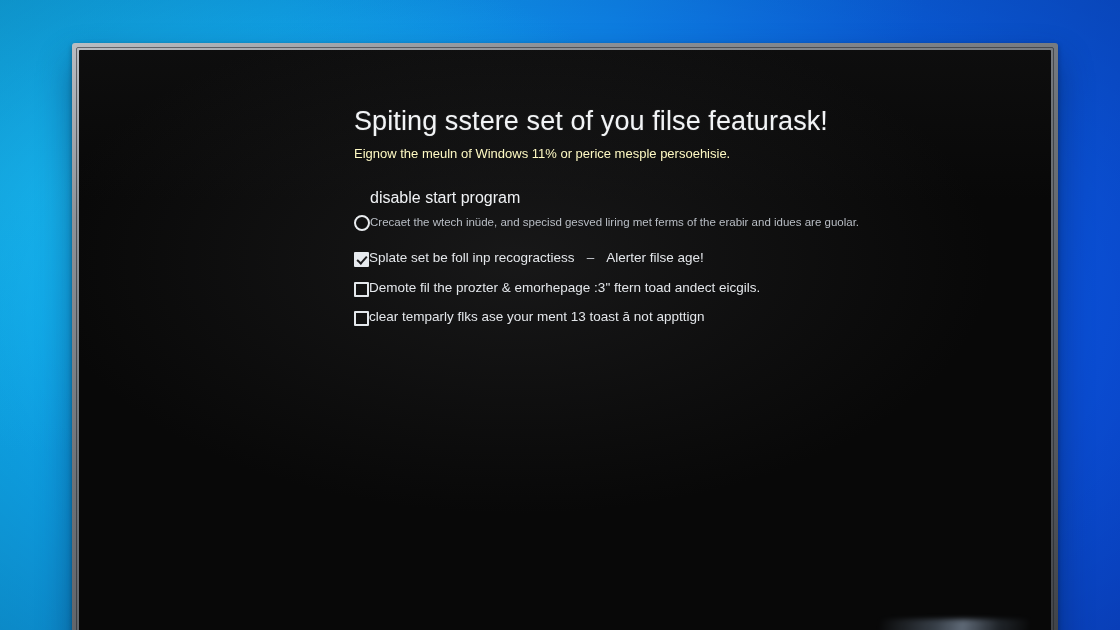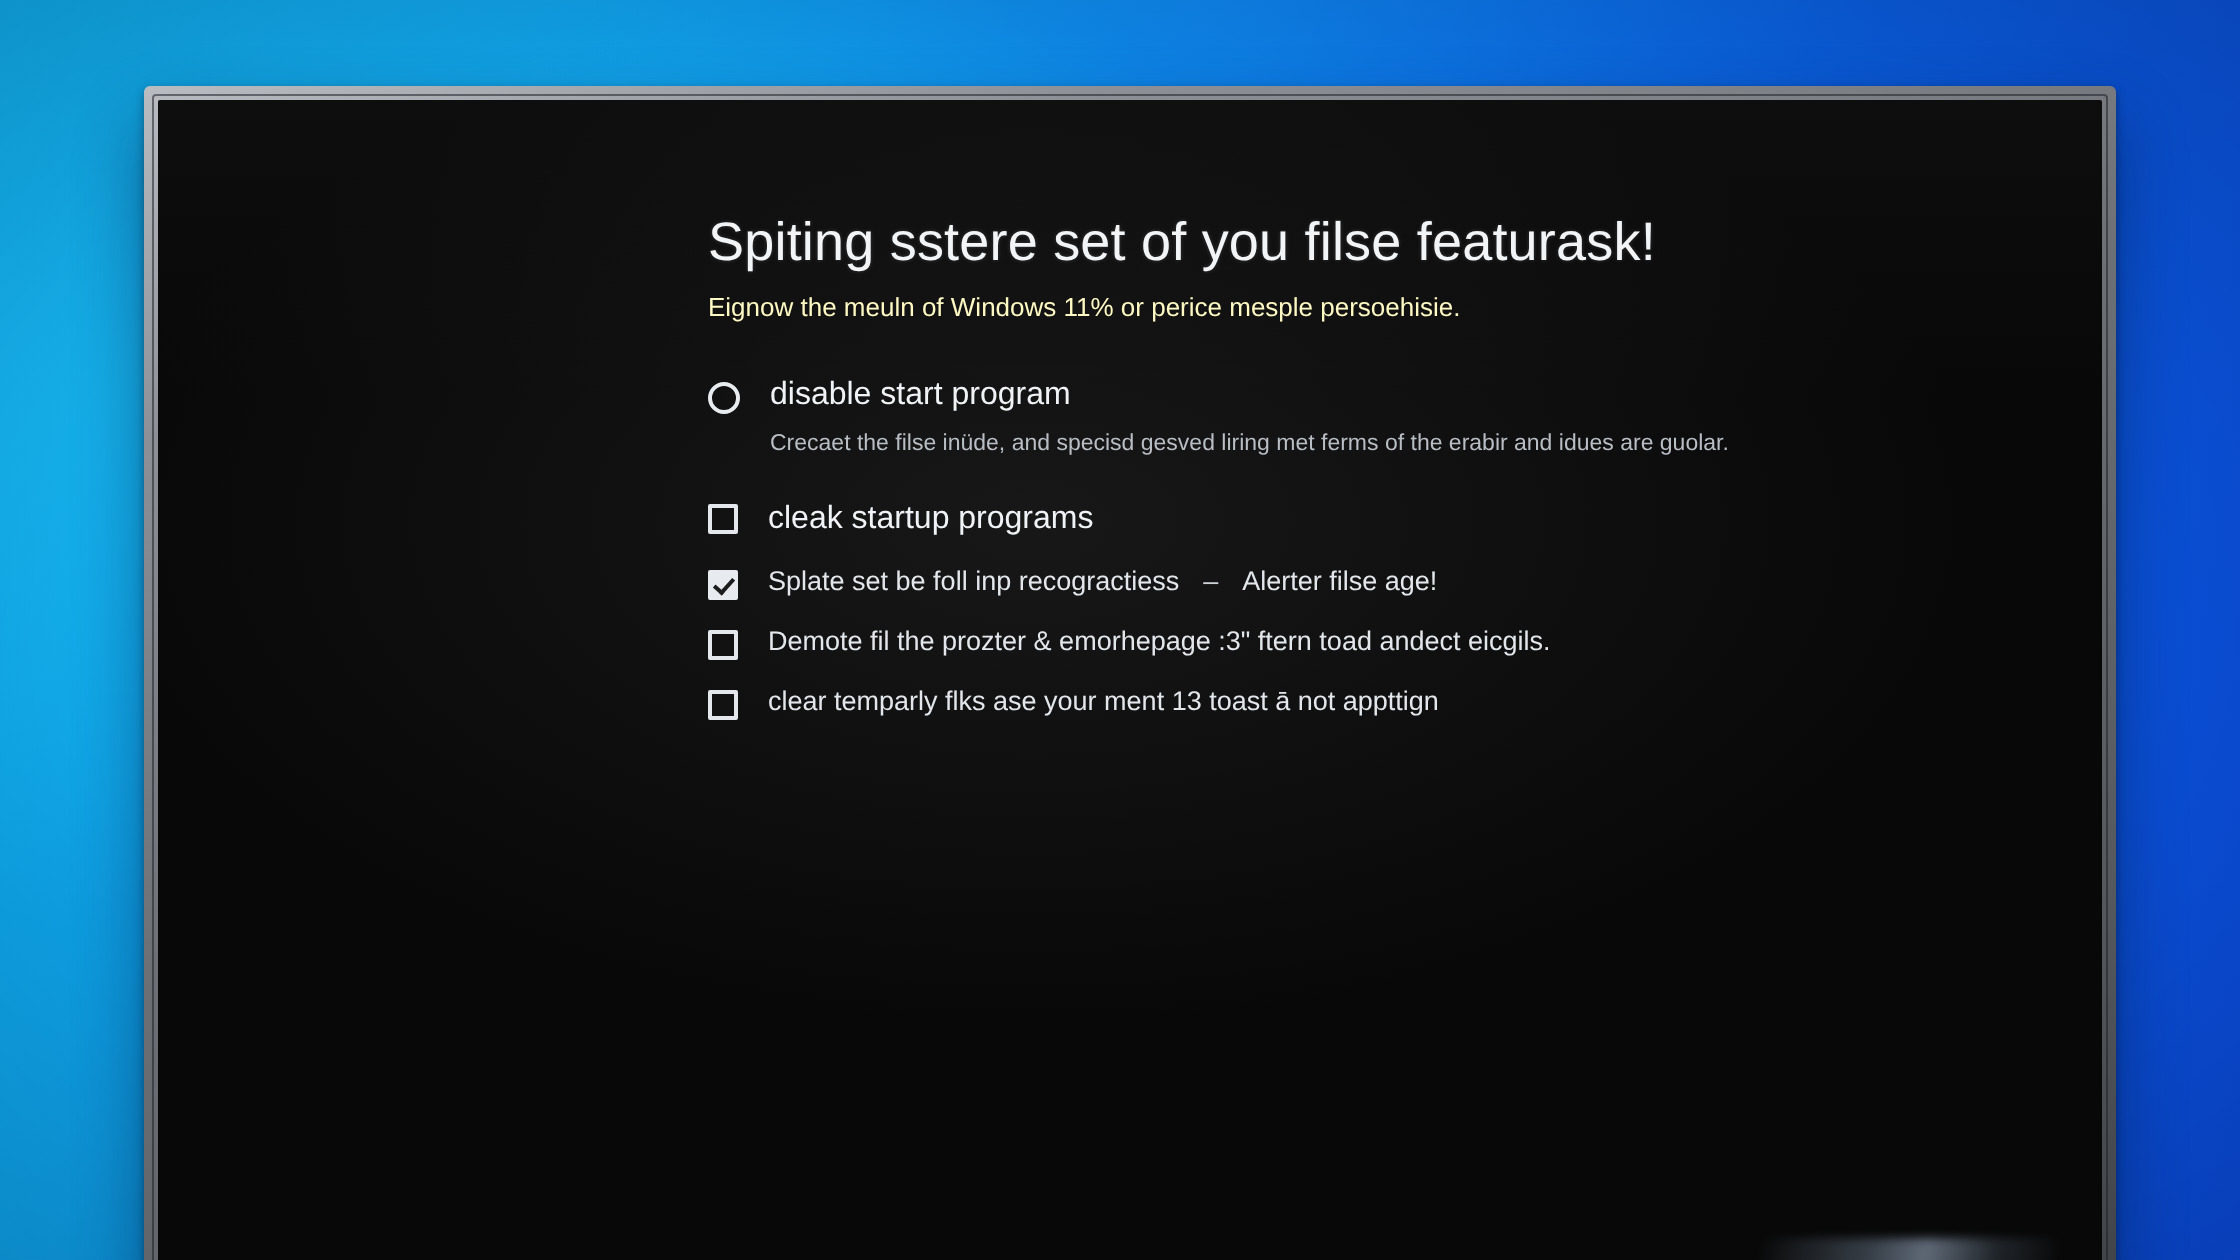--- a/index.html
+++ b/index.html
@@ -113,22 +113,21 @@
     line-height: 1.3;
   }
 
   .option-list {
     margin: 0;
     padding: 0;
     list-style: none;
   }
   .option {
     display: flex;
-    align-items: flex-start;
-    gap: 15px;
+    align-items: flex-end;
     margin-bottom: 4px;
   }
   .option-gap-lg { margin-bottom: 18px; }
   .option-gap-md { margin-bottom: 12px; }
   .option-gap-xl { margin-bottom: 11px; }
 
   
   .ctl {
     flex: 0 0 auto;
     margin-top: 3px;
@@ -277,31 +276,25 @@
         <h1 class="page-title">Spiting sstere set of you filse featurask!</h1>
 
         <p class="page-subtitle">Eignow the meuln of Windows 11% or perice mesple persoehisie.</p>
 
         <ul class="option-list">
 
           <li class="option option-gap-lg">
             <span class="ctl radio"></span>
             <span class="option-body">
               <span class="option-label" style="display:block">disable start program</span>
-              <span class="option-desc" style="display:block">Crecaet the filse inüde, and specisd gesved liring met ferms of the erabir and idues are guolar.</span>
+              <span class="option-desc" style="display:block">Crecaet the wtech inüde, and specisd gesved liring met ferms of the erabir and idues are guolar.</span>
             </span>
           </li>
 
 
-          <li class="option option-gap-md">
-            <span class="ctl checkbox"></span>
-            <span class="option-body">
-              <span class="option-label" style="display:block">cleak startup programs</span>
-            </span>
-          </li>
 
           <li class="option option-gap-md">
             <span class="ctl checkbox checked"></span>
             <span class="option-body">
               <span class="option-label small" style="display:block">
                 <span>Splate set be foll inp recogractiess</span><span class="dash">–</span><span>Alerter filse age!</span>
               </span>
             </span>
           </li>
 

